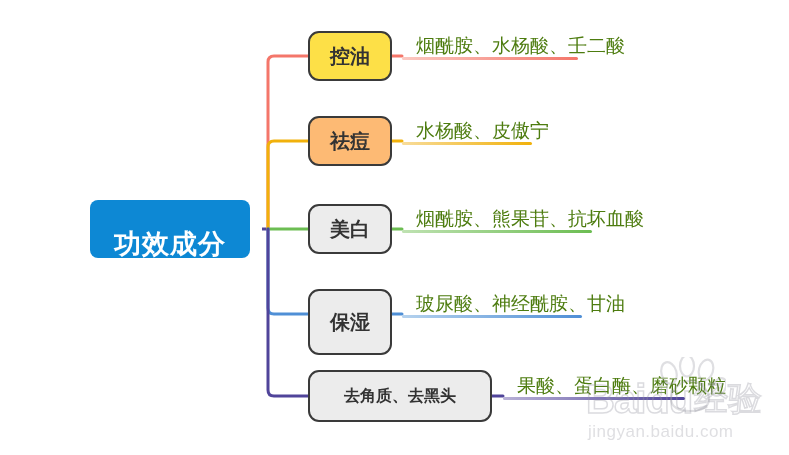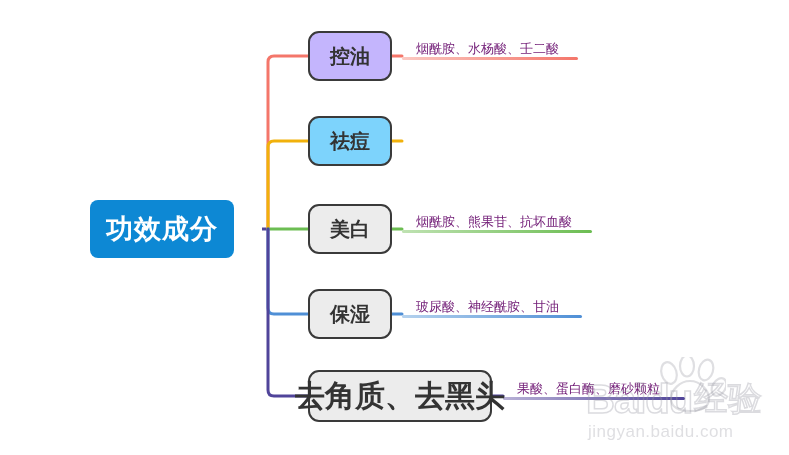--- a/index.html
+++ b/index.html
@@ -30,26 +30,26 @@
     width: 789px;
     height: 455px;
     z-index: 1;
   }
 
   
   .root-node {
     position: absolute;
     left: 90px;
     top: 200px;
-    width: 144px;
+    width: 160px;
     height: 58px;
     background: #0d88d4;
     border-radius: 8px;
     display: flex;
-    align-items: center;
+    align-items: flex-end;
     justify-content: center;
     z-index: 3;
   }
   .root-label {
     color: #ffffff;
     font-size: 27px;
     font-weight: bold;
     letter-spacing: 1px;
     line-height: 1;
     white-space: nowrap;
@@ -68,34 +68,34 @@
     z-index: 3;
   }
   .branch-label {
     color: #333333;
     font-size: 20px;
     font-weight: bold;
     line-height: 1;
     white-space: nowrap;
   }
   .branch-node.wide .branch-label {
-    font-size: 30px;
+    font-size: 16px;
   }
 
   
   .leaf {
     position: absolute;
     z-index: 2;
   }
   .leaf-text {
     position: absolute;
     left: 14px;
     bottom: 5px;
-    font-size: 13px;
-    color: #701a75;
+    font-size: 19px;
+    color: #4d7c0f;
     white-space: nowrap;
     line-height: 1;
   }
   .leaf-rule {
     position: absolute;
     left: 0;
     bottom: 0;
     height: 3px;
     width: 100%;
     border-radius: 2px;
@@ -176,41 +176,45 @@
     <path d="M391 141 H 402" stroke="#f1b10b" stroke-width="3" stroke-linecap="round"></path>
     <path d="M391 229 H 402" stroke="#6cbd52" stroke-width="3" stroke-linecap="round"></path>
     <path d="M391 314 H 402" stroke="#4f8fd6" stroke-width="3" stroke-linecap="round"></path>
     <path d="M492 396 H 503" stroke="#50449a" stroke-width="3" stroke-linecap="round"></path>
   </svg>
 
   <div class="root-node" style="background: rgb(13, 136, 212);">
     <span class="root-label" style="color: rgb(255, 255, 255);">功效成分</span>
   </div>
 
-  <div class="branch-node" style="left: 308px; top: 31px; width: 84px; height: 50px; background: #c4b5fd; border-color: rgb(58, 58, 58);">
+  <div class="branch-node" style="left: 308px; top: 31px; width: 84px; height: 50px; background: #fde047; border-color: rgb(58, 58, 58);">
     <span class="branch-label">控油</span>
   </div>
   <div class="leaf" style="left:402px; top:30px; width:176px; height:30px;">
     <span class="leaf-text">烟酰胺、水杨酸、壬二酸</span>
     <div class="leaf-rule" style="background:linear-gradient(to right,#fbc9c2,#f4766a);"></div>
   </div>
 
-  <div class="branch-node" style="left: 308px; top: 116px; width: 84px; height: 50px; background: #7dd3fc; border-color: rgb(58, 58, 58);">
+  <div class="branch-node" style="left: 308px; top: 116px; width: 84px; height: 50px; background: #fdba74; border-color: rgb(58, 58, 58);">
     <span class="branch-label">祛痘</span>
+  </div>
+  <div class="leaf" style="left:402px; top:115px; width:130px; height:30px;">
+    <span class="leaf-text">水杨酸、皮傲宁</span>
+    <div class="leaf-rule" style="background:linear-gradient(to right,#f8dc9a,#f1b10b);"></div>
   </div>
 
   <div class="branch-node" style="left: 308px; top: 204px; width: 84px; height: 50px; background: rgb(236, 236, 236); border-color: rgb(58, 58, 58);">
     <span class="branch-label">美白</span>
   </div>
   <div class="leaf" style="left:402px; top:203px; width:190px; height:30px;text-align:center;">
     <span class="leaf-text">烟酰胺、熊果苷、抗坏血酸</span>
     <div class="leaf-rule" style="background:linear-gradient(to right,#bfe2b2,#6cbd52);"></div>
   </div>
 
-  <div class="branch-node" style="left: 308px; top: 289px; width: 84px; height: 50px; background: rgb(236, 236, 236); border-color: rgb(58, 58, 58);">
+  <div class="branch-node" style="left: 308px; top: 289px; width: 84px; height: 66px; background: rgb(236, 236, 236); border-color: rgb(58, 58, 58);">
     <span class="branch-label">保湿</span>
   </div>
   <div class="leaf" style="left:402px; top:288px; width:180px; height:30px;">
     <span class="leaf-text">玻尿酸、神经酰胺、甘油</span>
     <div class="leaf-rule" style="background:linear-gradient(to right,#b5d2ee,#4f8fd6);"></div>
   </div>
 
   <div class="branch-node wide" style="left: 308px; top: 370px; width: 184px; height: 52px; background: rgb(236, 236, 236); border-color: rgb(58, 58, 58);">
     <span class="branch-label">去角质、去黑头</span>
   </div>

